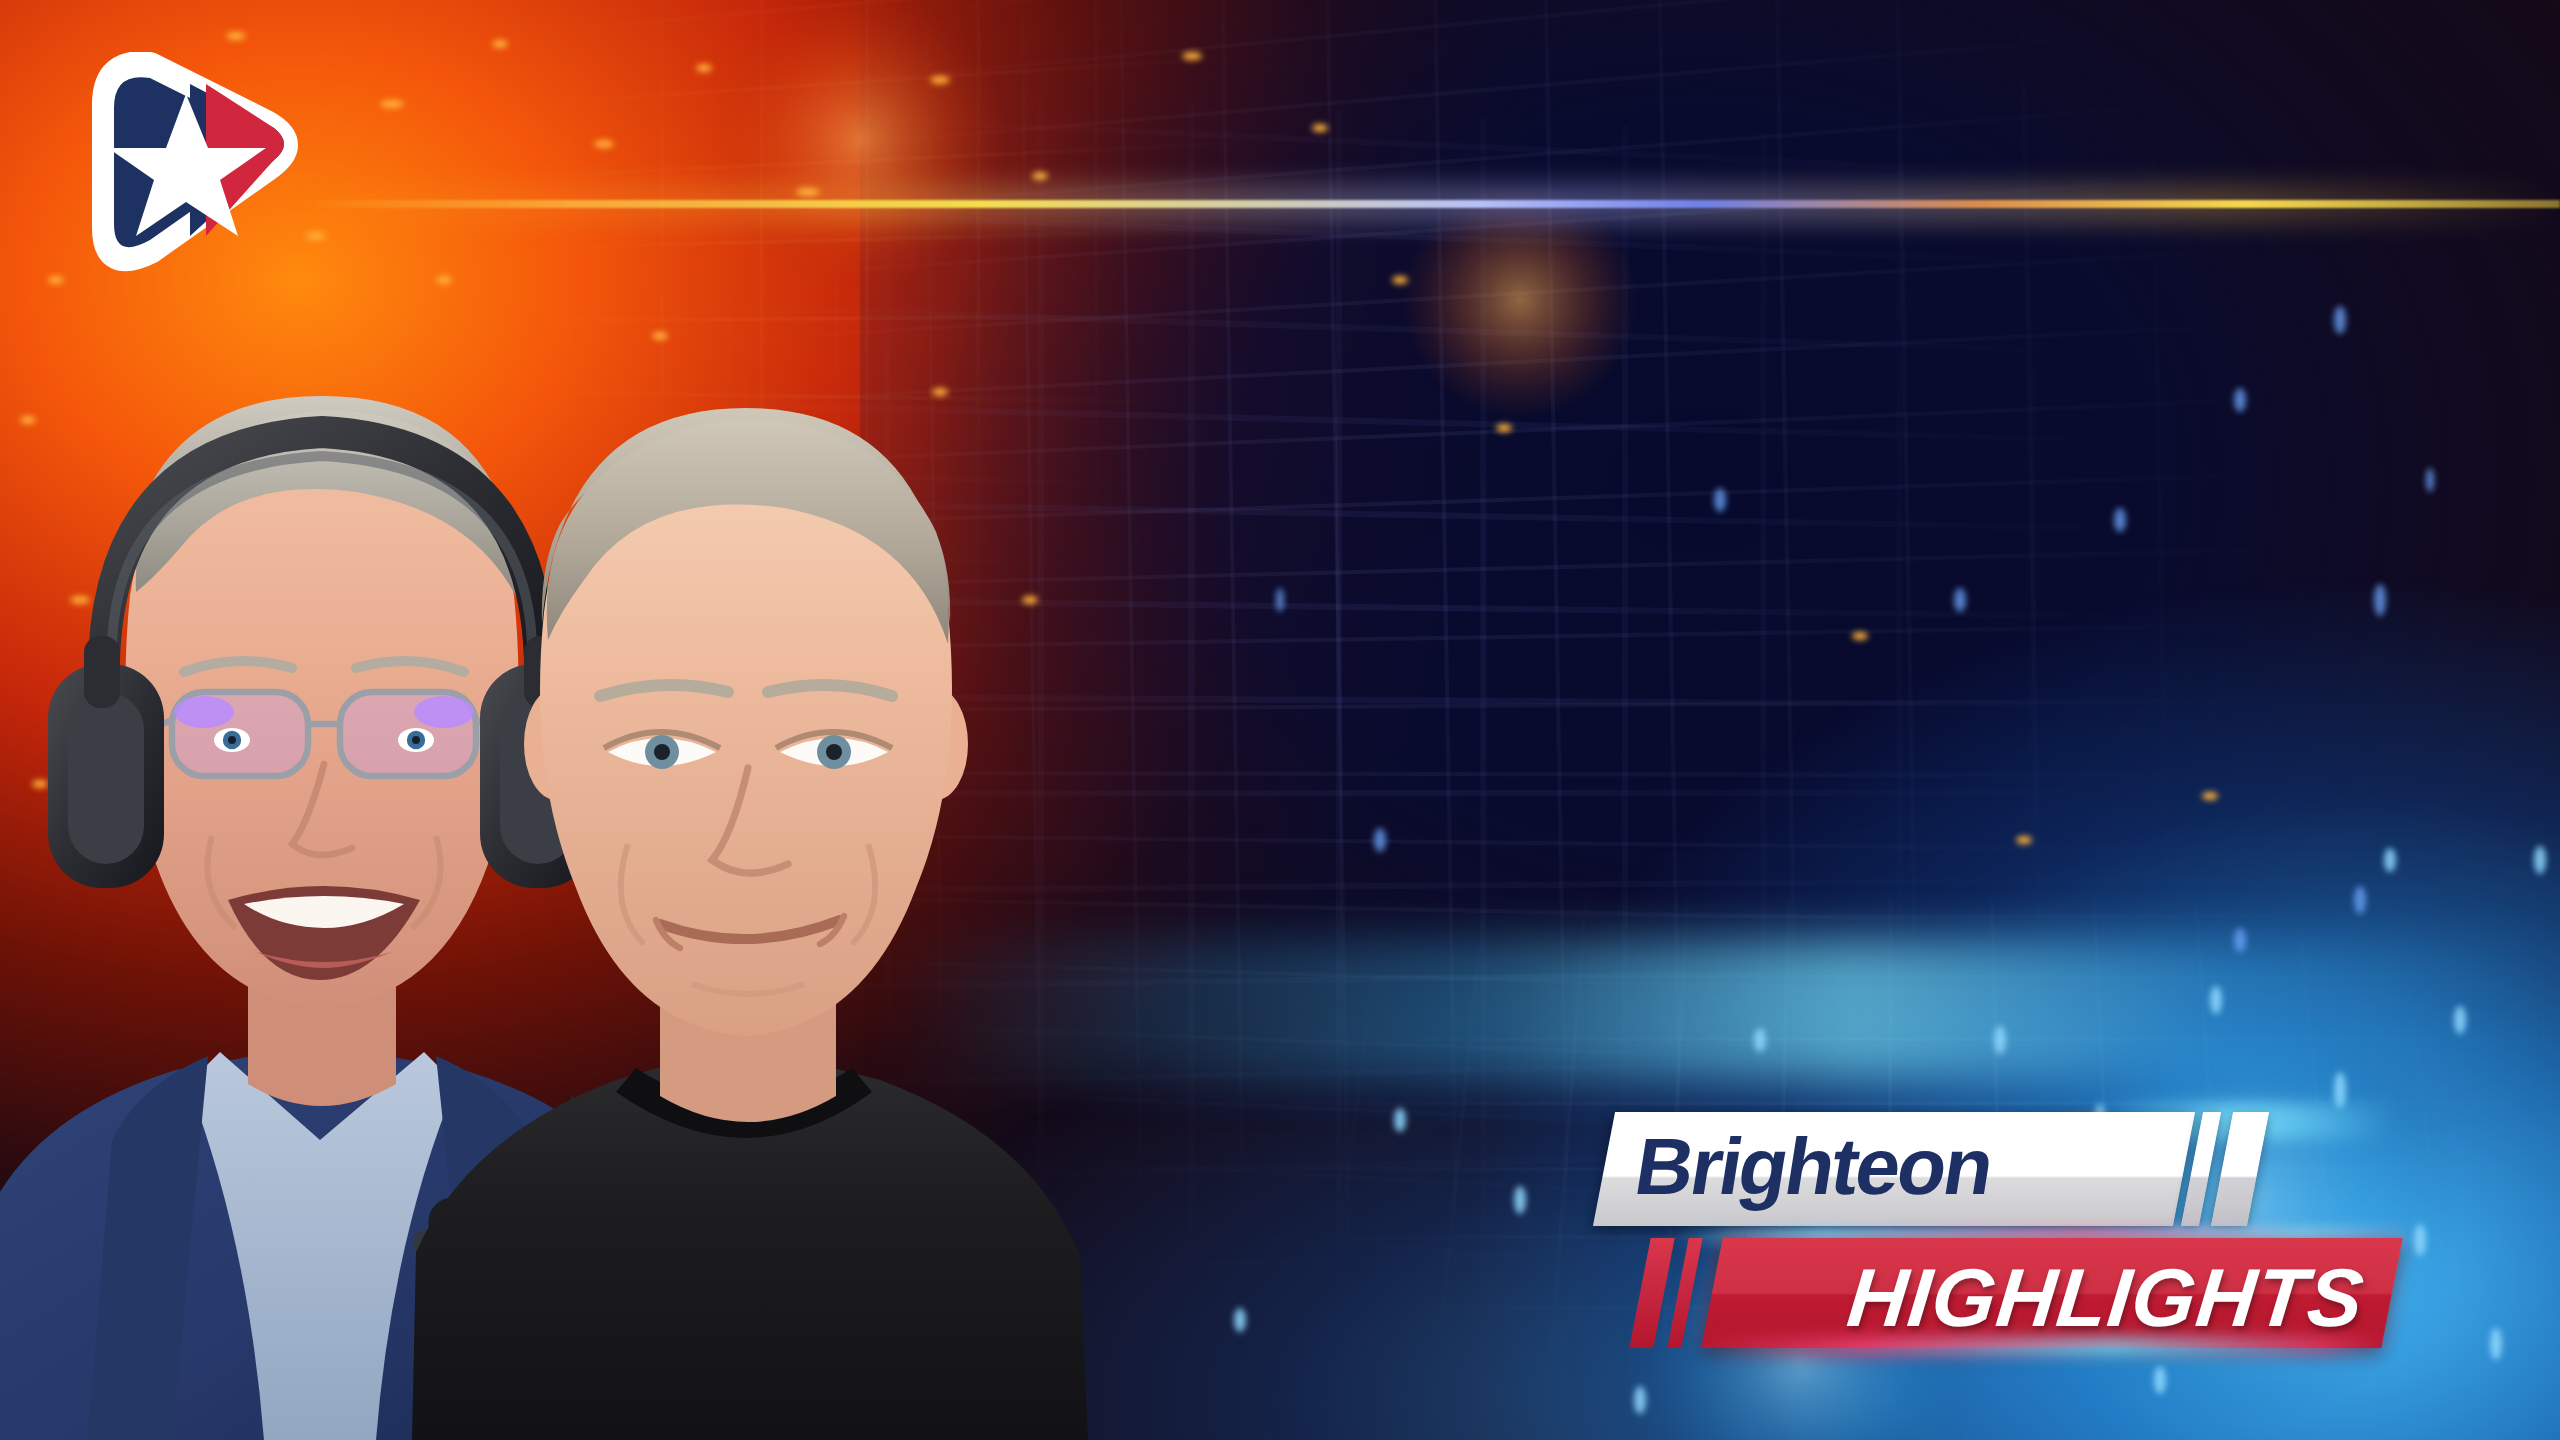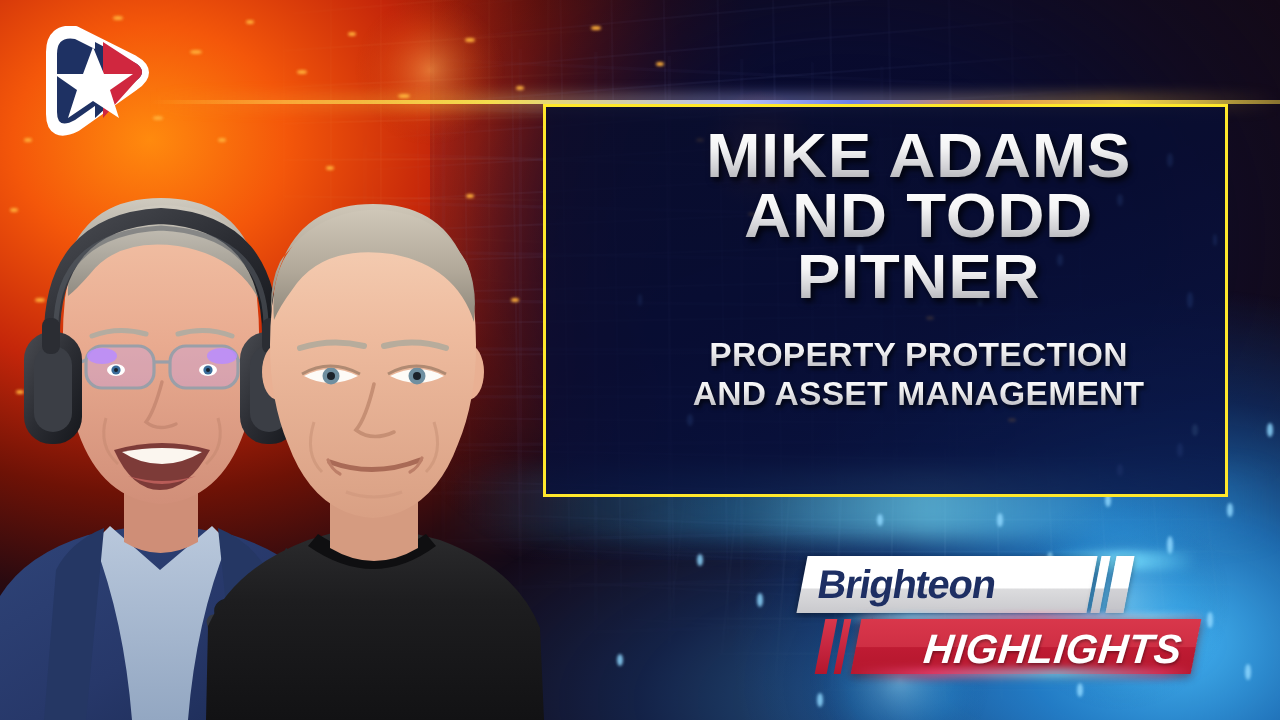--- a/index.html
+++ b/index.html
@@ -396,29 +396,20 @@
       <path d="M134 266 Q178 282 224 264" stroke="#a96a56" stroke-width="5" fill="none" stroke-linecap="round"></path>
       <path d="M132 264 Q136 274 144 278" stroke="#bd7f68" stroke-width="3.2" fill="none" stroke-linecap="round"></path>
       <path d="M226 262 Q222 272 214 276" stroke="#bd7f68" stroke-width="3.2" fill="none" stroke-linecap="round"></path>
 
       <path d="M118 226 Q108 258 126 276" stroke="#c68f74" stroke-width="3" fill="none" opacity=".55"></path>
       <path d="M238 226 Q248 258 230 276" stroke="#c68f74" stroke-width="3" fill="none" opacity=".55"></path>
       <path d="M150 296 Q178 306 206 296" stroke="#cb9479" stroke-width="3" fill="none" opacity=".5"></path>
     </svg>
   </div>
 
-  <div class="titlebox">
-    <div class="titlebox-inner">
-      <div class="t-line">MIKE ADAMS</div>
-      <div class="t-line">AND TODD</div>
-      <div class="t-line">PITNER</div>
-      <div class="t-sub">PROPERTY PROTECTION</div>
-      <div class="t-sub" style="margin-top:0">AND ASSET MANAGEMENT</div>
-    </div>
-  </div>
 
   <div class="logo">
     <svg width="118" height="116" viewBox="0 0 118 116">
       <path d="M20 26 Q20 4 42 7 L100 36 Q118 46 100 58 L42 99 Q20 110 20 88 Z" fill="#ffffff" stroke="#ffffff" stroke-width="14" stroke-linejoin="round"></path>
       <path d="M24 28 Q24 10 42 13 L96 40 Q110 47 96 56 L42 94 Q24 104 24 86 Z" fill="#1e3163"></path>
       <path d="M62 16 L104 38 Q114 46 104 54 L62 92 Z" fill="#1e3163"></path>
       <path d="M70 16 L104 38 Q114 46 104 54 L70 92 Z" fill="#d0273f"></path>
       <path d="M60 21 L71 48 L100 48 L77 64 L86 92 L60 75 L35 92 L44 64 L21 48 L50 48 Z" fill="#ffffff"></path>
     </svg>
   </div>

